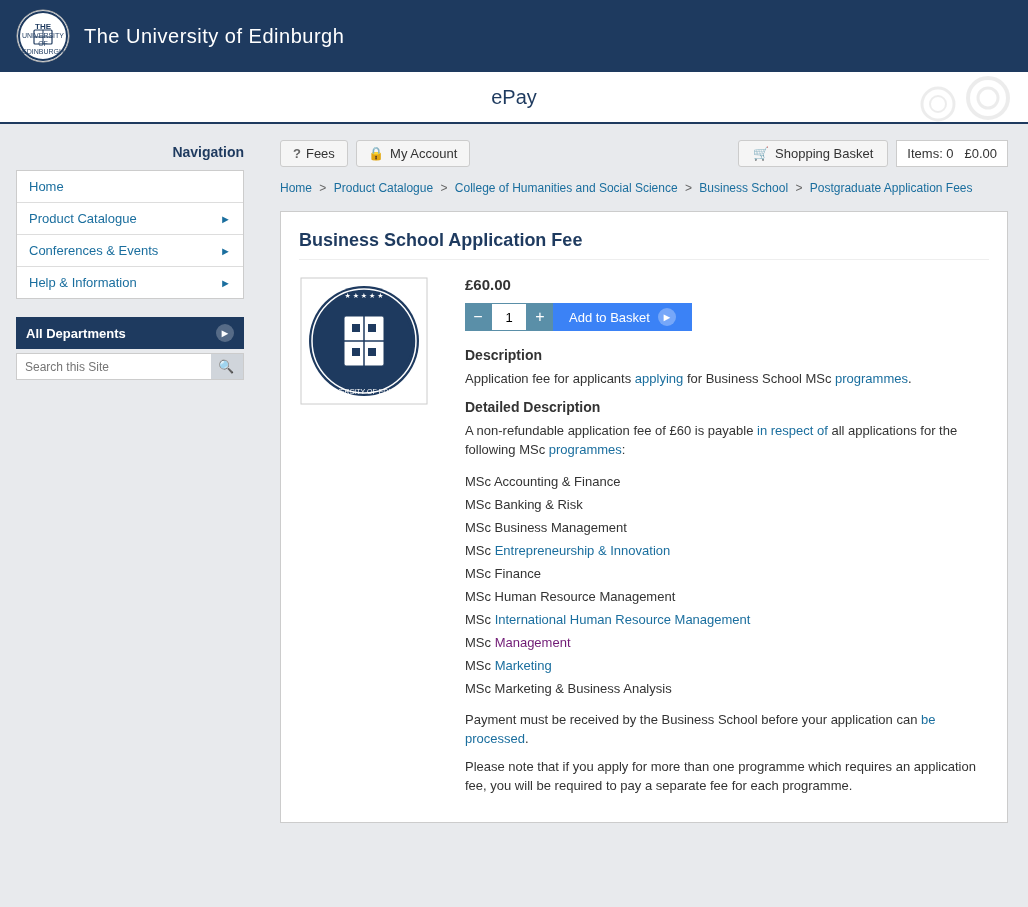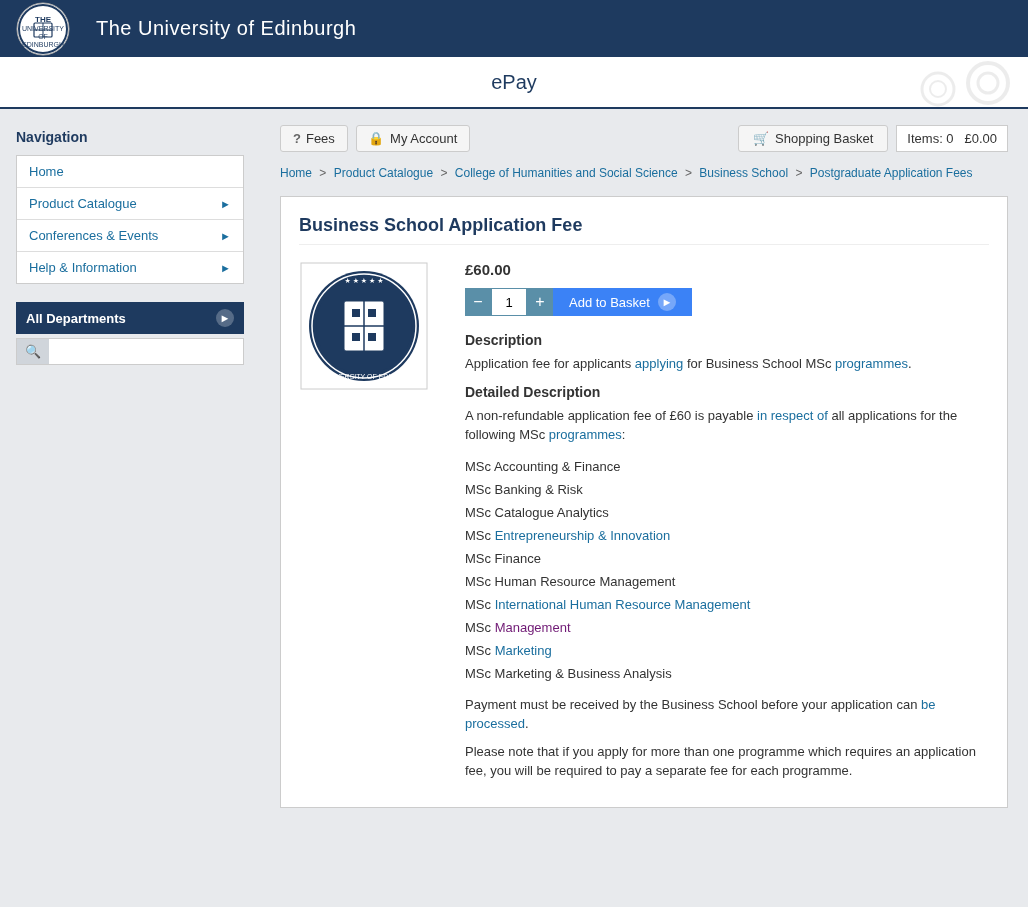--- a/index.html
+++ b/index.html
@@ -4,22 +4,22 @@
   <style>
     * { box-sizing: border-box; margin: 0; padding: 0; }
     body { font-family: Arial, sans-serif; font-size: 13px; background: #e8eaed; color: #333; }
 
     
     .header {
       background: #1e3a5f;
       padding: 8px 16px;
       display: flex;
       align-items: center;
-      gap: 26px;
-      height: 57px;
+      gap: 14px;
+      height: 72px;
     }
     .header-logo {
       width: 54px;
       height: 54px;
     }
     .header-title {
       color: #fff;
       font-size: 20px;
       font-weight: normal;
       letter-spacing: 0.5px;
@@ -62,20 +62,21 @@
       width: 260px;
       min-width: 260px;
       background: #e8eaed;
       padding: 20px 16px;
     }
     .sidebar-nav-title {
       font-weight: bold;
       color: #1e3a5f;
       font-size: 14px;
       margin-bottom: 10px;
+      text-align: right;
     }
     .sidebar-nav {
       background: #fff;
       border: 1px solid #ccc;
       margin-bottom: 18px;
     }
     .sidebar-nav-item {
       display: flex;
       align-items: center;
       justify-content: space-between;
@@ -365,20 +366,21 @@
         <span>Help &amp; Information</span>
         <span class="chevron">►</span>
       </div>
     </div>
 
     <div class="dept-bar">
       <span>All Departments</span>
       <div class="circle-arrow">►</div>
     </div>
     <div class="search-row">
+      <input class="search-input" type="text" placeholder="Search this Site" style="">
       <button class="search-btn">🔍</button>
     </div>
   </div>
 
   <div class="main-content">
 
     <div class="action-bar">
       <div class="action-bar-left">
         <button class="btn-help">
           <span style="font-weight:bold;color:#666;">?</span>
@@ -460,21 +462,21 @@
           </div>
 
           <div class="section-title">Detailed Description</div>
           <div class="desc-text">
             A non-refundable application fee of £60 is payable <span style="color:#1a6e9e;">in respect of</span> all applications for the following MSc <span style="color:#1a6e9e;">programmes</span>:
           </div>
 
           <ul class="programme-list">
             <li class="programme-item">MSc Accounting &amp; Finance</li>
             <li class="programme-item">MSc Banking &amp; Risk</li>
-            <li class="programme-item">MSc Catalogue Analytics</li>
+            <li class="programme-item">MSc Business Management</li>
             <li class="programme-item">MSc <span style="color:#1a6e9e;">Entrepreneurship &amp; Innovation</span></li>
             <li class="programme-item">MSc Finance</li>
             <li class="programme-item">MSc Human Resource Management</li>
             <li class="programme-item">MSc <span style="color:#1a6e9e;">International Human Resource Management</span></li>
             <li class="programme-item">MSc <span style="color:#701a75;">Management</span></li>
             <li class="programme-item">MSc <span style="color:#1a6e9e;">Marketing</span></li>
             <li class="programme-item">MSc Marketing &amp; Business Analysis</li>
           </ul>
 
           <div class="note-text">

